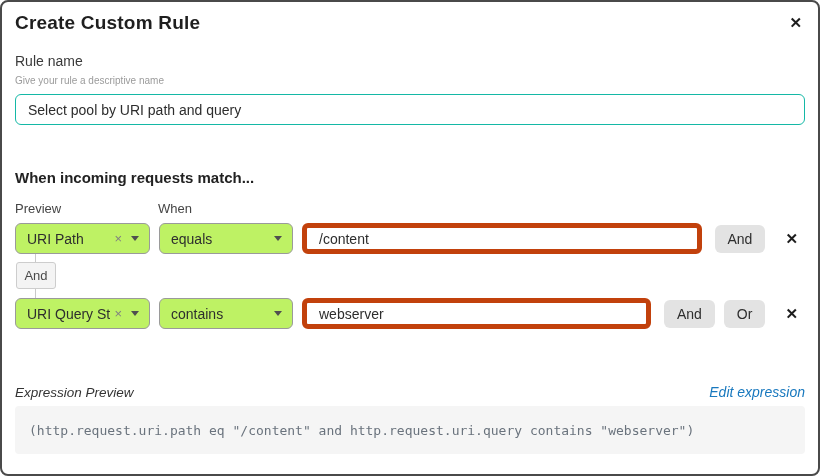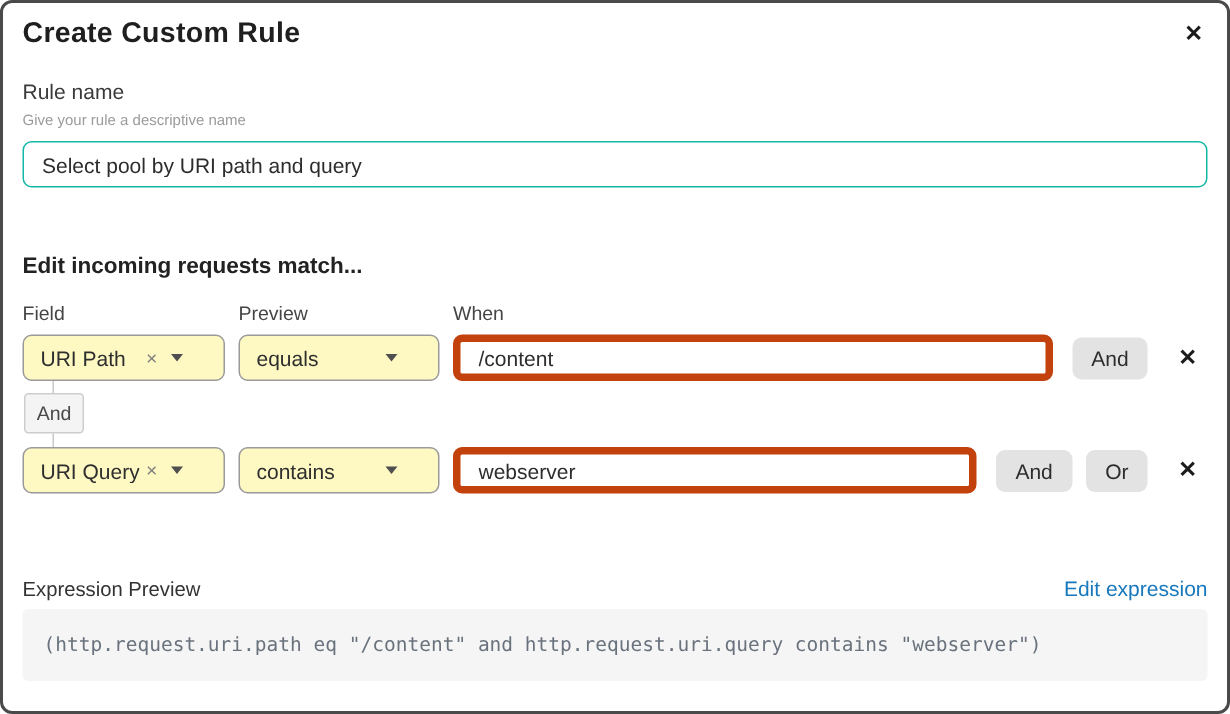--- a/index.html
+++ b/index.html
@@ -37,22 +37,22 @@
   
   .match-heading { margin-top:44px; font-size:15px; font-weight:700; color:#222; }
   .col-labels { display:flex; gap:9px; margin-top:15px; font-size:13px; color:#454545; }
   .col-labels .lbl-field { width:135px; }
   .col-labels .lbl-operator { width:134px; }
   .col-labels .lbl-value { flex:1; }
 
   .cond-row { display:flex; align-items:center; gap:9px; margin-top:7px; height:31px; }
   .dropdown {
     height:31px; border:1px solid #9a9a9a; border-radius:6px;
-    display:flex; align-items:center; padding:0 27px 0 11px;
-    background:#fef9c3; cursor:pointer; flex:none;
+    display:flex; align-items:center; padding:0 10px 0 11px;
+    background:#bef264; cursor:pointer; flex:none;
   }
   .dd-field { width:135px; }
   .dd-operator { width:134px; }
   .dd-text { flex:1; font-size:14px; color:#2e2e2e; white-space:nowrap; overflow:hidden; }
   .dd-clear { color:#808080; font-size:13px; margin:0 9px 0 4px; cursor:pointer; line-height:1; }
   .caret {
     width:0; height:0; flex:none;
     border-left:4.5px solid transparent; border-right:4.5px solid transparent;
     border-top:5.5px solid #4f4f4f;
   }
@@ -78,21 +78,21 @@
   .connector .line.top { height:8px; }
   .connector .line.bottom { height:9px; }
   .connector .badge {
     width:40px; height:27px; margin-left:1px;
     background:#f4f4f4; border:1px solid #cdcdcd; border-radius:3px;
     display:flex; align-items:center; justify-content:center;
     font-size:13px; color:#4a4a4a;
   }
 
   
-  .preview-row { display:flex; justify-content:space-between; align-items:baseline; margin-top:55px; }
+  .preview-row { display:flex; justify-content:space-between; align-items:baseline; margin-top:55px;font-style:italic; }
   .preview-label { font-size:13.5px; color:#333; }
   .edit-link { font-size:14px; color:#1878be; cursor:pointer; text-decoration:none; }
   .code-block {
     margin-top:6px; height:48px; background:#f5f5f5; border-radius:4px;
     display:flex; align-items:center; padding:0 14px;
     font-family:"DejaVu Sans Mono", monospace; font-size:13px; color:#6a737d;
     white-space:nowrap; overflow:hidden;
   }
 </style>
 </head>
@@ -102,24 +102,23 @@
 
   <div class="header">
     <div class="title">Create Custom Rule</div>
     <div class="close-btn">✕</div>
   </div>
 
   <div class="rule-label">Rule name</div>
   <div class="rule-helper">Give your rule a descriptive name</div>
   <input class="text-input" type="text" value="Select pool by URI path and query" style="">
 
-  <div class="match-heading">Edit incoming requests match...</div>
+  <div class="match-heading">When incoming requests match...</div>
 
   <div class="col-labels">
-    <div class="lbl-field">Field</div>
     <div class="lbl-operator">Preview</div>
     <div class="lbl-value">When</div>
   </div>
 
   <div class="cond-row">
     <div class="dropdown dd-field">
       <span class="dd-text">URI Path</span>
       <span class="dd-clear">×</span>
       <span class="caret"></span>
     </div>

